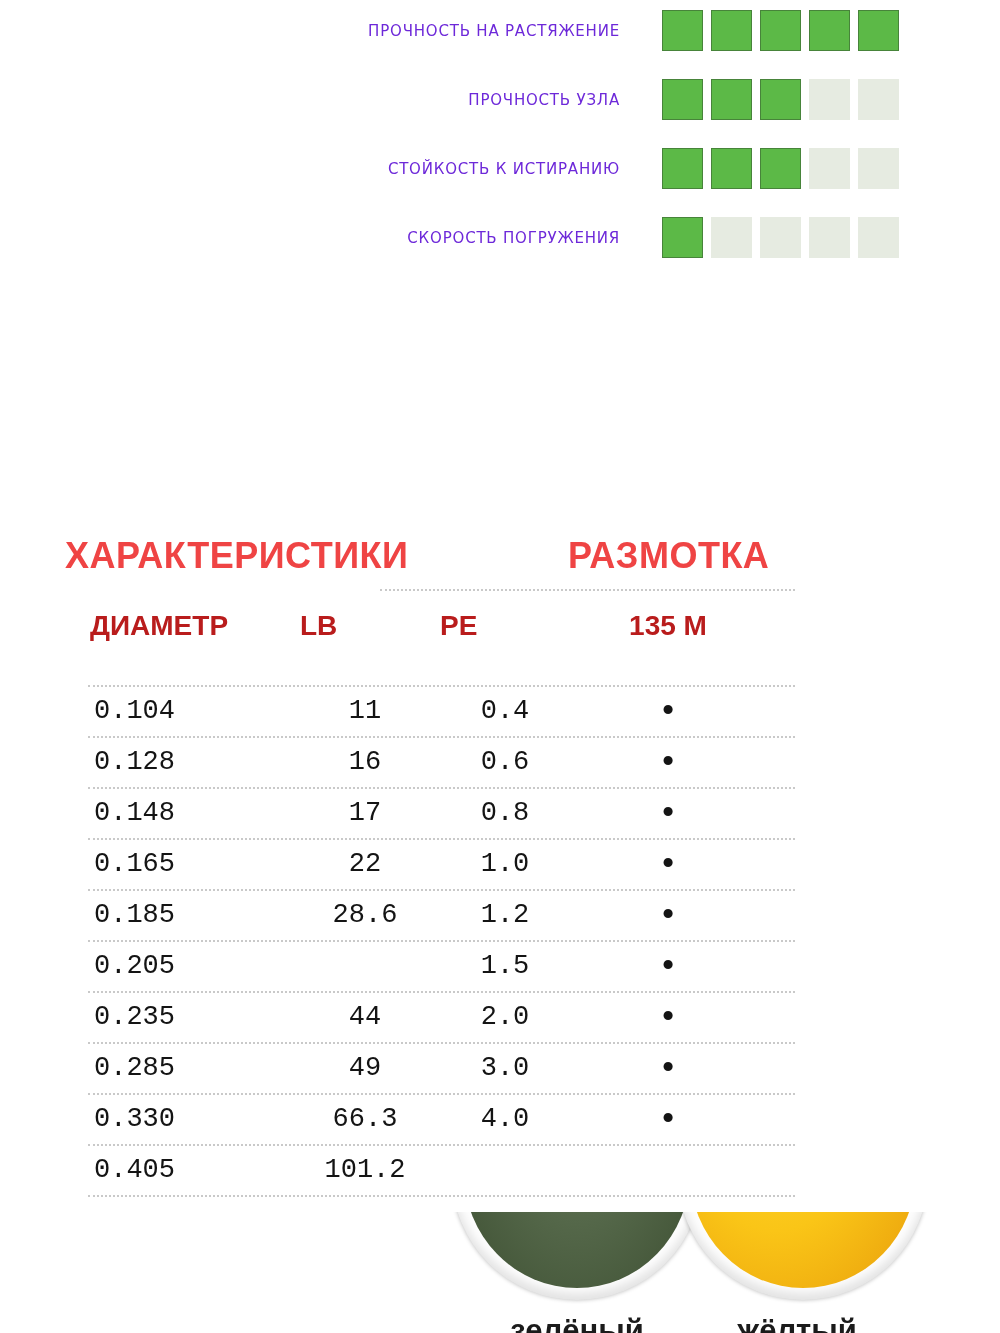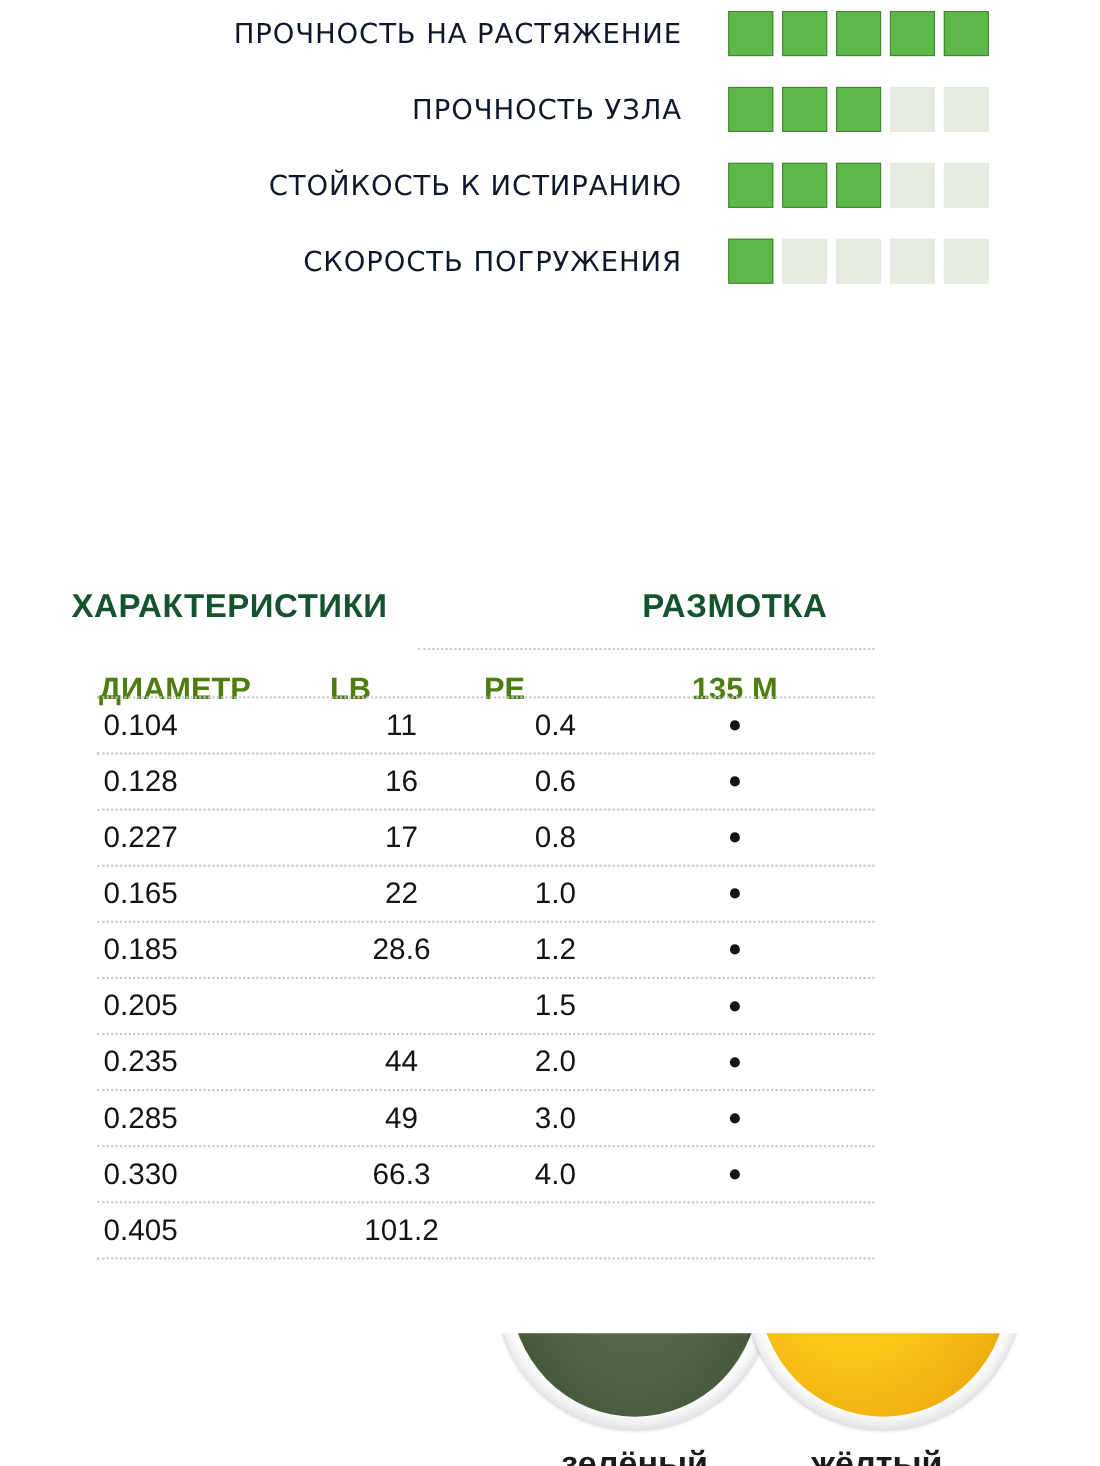--- a/index.html
+++ b/index.html
@@ -7,48 +7,48 @@
     width:1000px;height:1333px;position:relative;overflow:hidden;
     background:#ffffff;
     font-family:"Liberation Sans","DejaVu Sans",sans-serif;
   }
   
   .ratings{position:absolute;top:-4px;left:0;width:1000px;}
   .rating-row{display:flex;align-items:center;height:69px;}
   .rating-label{
     width:620px;text-align:right;
     font-family:"DejaVu Sans","Liberation Sans",sans-serif;
-    font-size:25px;color:#0f172a;letter-spacing:0.8px;font-weight:400;
+    font-size:15px;color:#6d28d9;letter-spacing:0.8px;font-weight:400;
     white-space:nowrap;
   }
   .rating-squares{display:flex;gap:8px;margin-left:42px;}
   .sq{width:41px;height:41px;box-sizing:border-box;}
   .sq.filled{background:#5cb947;border:1px solid #47843a;}
   .sq.empty{background:#e6ebe1;}
   
   .sec-title{
-    position:absolute;font-size:30px;font-weight:bold;color:#14532d;
+    position:absolute;font-size:36px;font-weight:bold;color:#ef4444;
     letter-spacing:0.5px;white-space:nowrap;
   }
   .t-charact{left:65px;top:535px;}
   .t-razmotka{left:568px;top:535px;width:200px;text-align:center;}
   .dotted-div{
     position:absolute;height:0;border-top:2px dotted #c9c9c9;
   }
   .div-header{left:380px;top:589px;width:415px;}
   .col-headers{position:absolute;top:610px;left:0;width:1000px;height:34px;}
   .col-h{
-    position:absolute;font-size:28px;font-weight:bold;color:#4d7c0f;
+    position:absolute;font-size:28px;font-weight:bold;color:#b91c1c;
     white-space:nowrap;
   }
   .ch-d{left:90px;}
   .ch-lb{left:300px;width:130px;text-align:left;}
   .ch-pe{left:440px;width:130px;text-align:left;}
   .ch-m{left:588px;width:160px;text-align:center;}
-  .trows{position:absolute;top:633px;left:88px;width:707px;}
+  .trows{position:absolute;top:685px;left:88px;width:707px;font-family:Liberation Mono, monospace;}
   .trow{
     position:relative;height:51px;border-top:2px dotted #c9c9c9;
     box-sizing:border-box;
   }
   .trows{border-bottom:2px dotted #c9c9c9;}
   .cell{
     position:absolute;top:0;height:49px;line-height:49px;
     font-size:27px;color:#141414;white-space:nowrap;
   }
   .c-d{left:6px;text-align:left;}
@@ -145,21 +145,21 @@
     <span class="cell c-pe">0.4</span>
     <span class="cell c-m">•</span>
   </div>
   <div class="trow">
     <span class="cell c-d">0.128</span>
     <span class="cell c-lb">16</span>
     <span class="cell c-pe">0.6</span>
     <span class="cell c-m">•</span>
   </div>
   <div class="trow">
-    <span class="cell c-d">0.227</span>
+    <span class="cell c-d">0.148</span>
     <span class="cell c-lb">17</span>
     <span class="cell c-pe">0.8</span>
     <span class="cell c-m">•</span>
   </div>
   <div class="trow">
     <span class="cell c-d">0.165</span>
     <span class="cell c-lb">22</span>
     <span class="cell c-pe">1.0</span>
     <span class="cell c-m">•</span>
   </div>

